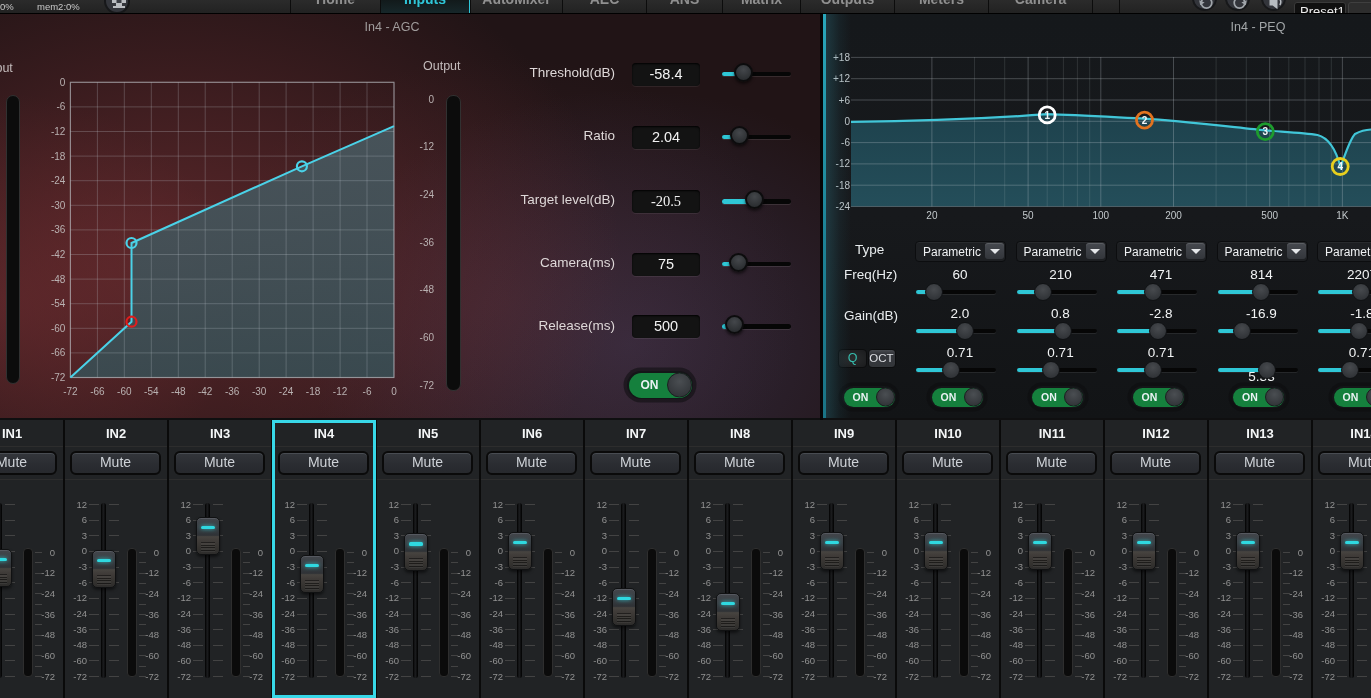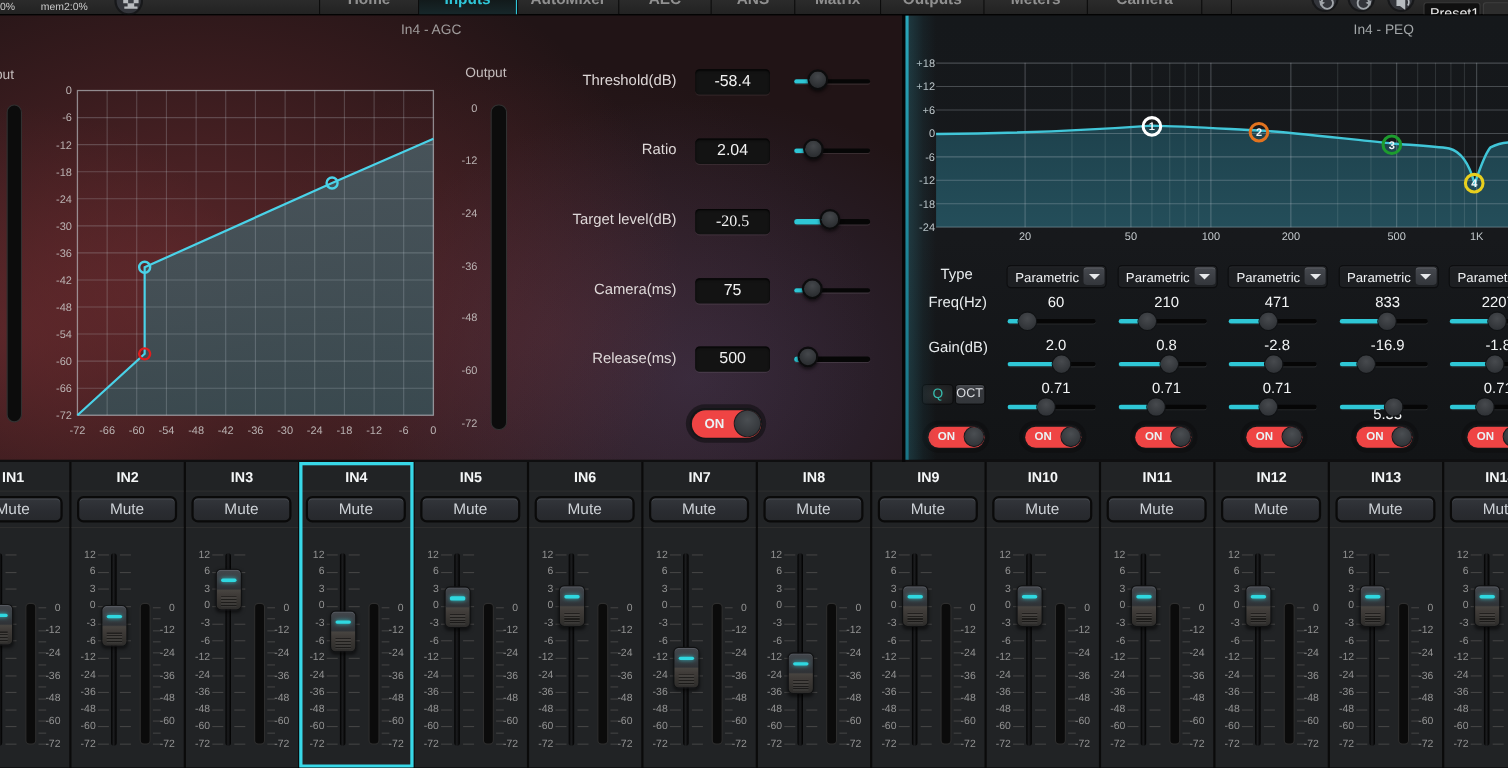--- a/index.html
+++ b/index.html
@@ -28,21 +28,21 @@
 #agcsvg{position:absolute;left:0;top:0;}
 .oscale{position:absolute;width:38px;text-align:right;font-size:10px;color:#b9b1b1;}
 .aglbl{position:absolute;left:400px;width:215px;text-align:right;font-size:13.5px;color:#ded8d8;}
 .agbox{position:absolute;left:632px;width:68px;height:23px;background:#131313;border-radius:4px;box-shadow:0 1px 0 rgba(255,255,255,0.07), inset 0 1px 2px #000;text-align:center;}
 .agbox span{font-size:14.5px;color:#f2f2f2;line-height:23px;}
 .agtrack{position:absolute;left:722px;width:69px;height:4.5px;background:#060606;border-radius:2.5px;box-shadow:0 1px 0 rgba(255,255,255,0.10);}
 .agfill{position:absolute;left:722px;height:4.5px;background:#2fc7d6;border-radius:2.5px;}
 .agknob{position:absolute;width:19px;height:19px;border-radius:50%;background:radial-gradient(circle at 50% 32%,#44474b,#2c2f32 72%);border:2px solid #0c0c0d;box-shadow:0 2px 3px rgba(0,0,0,0.55);}
 
 .toggle{position:absolute;width:54px;height:22px;background:#141618;border-radius:11px;padding:1.5px;box-shadow:0 0 0 3.5px rgba(12,13,14,0.55);}
-.toggle .tg-in{position:relative;width:100%;height:100%;background:#ef4444;border-radius:10px;}
+.toggle .tg-in{position:relative;width:100%;height:100%;background:#15803d;border-radius:10px;}
 .toggle .tg-in span{position:absolute;left:9px;top:50%;transform:translateY(-50%);font-size:10.5px;font-weight:bold;color:#eaf2f4;}
 .toggle .tg-knob{position:absolute;right:0;top:50%;transform:translateY(-50%);width:19px;height:19px;border-radius:50%;background:radial-gradient(circle at 50% 35%,#4a4e52,#33363a 75%);border:1.5px solid #1b1d20;}
 .toggle.big{width:66px;height:28px;border-radius:14px;}
 .toggle.big .tg-in{border-radius:13px;}
 .toggle.big .tg-in span{left:12px;font-size:12px;}
 .toggle.big .tg-knob{width:25px;height:25px;}
 
 #peq{position:absolute;left:823px;top:14px;width:548px;height:406px;overflow:hidden;border-bottom:2px solid #0f0f10;
  background:linear-gradient(180deg,#15181b 0%,#17191c 50%,#121416 100%);}
 #peq:before{content:"";position:absolute;left:0;top:0;width:2.5px;height:406px;background:linear-gradient(180deg,#29a7bb,#1d8396 55%,#1a7486);z-index:5;}
@@ -417,21 +417,21 @@
             <span>ON</span>
             <div class="tg-knob"></div>
           </div>
         </div>
 <div class="dd" style="left:394.5px;top:227px;">
           <span>Parametric</span>
           <div class="ddbtn">
             <div class="ddarr"></div>
           </div>
         </div>
-<div class="pval" style="left:384.5px;top:252.5px;">833</div>
+<div class="pval" style="left:384.5px;top:252.5px;">814</div>
 <div class="ptrack" style="left:395.5px;top:276.2px;"></div>
 <div class="pfillb" style="left:395.5px;top:276.2px;width:43px;"></div>
 <div class="pknob" style="left:429.7px;top:269.2px;"></div>
 <div class="pval" style="left:384.5px;top:291.5px;">-16.9</div>
 <div class="ptrack" style="left:395.5px;top:315.4px;"></div>
 <div class="pfillb" style="left:395.5px;top:315.4px;width:24px;"></div>
 <div class="pknob" style="left:411.0px;top:308.4px;"></div>
 <div class="pval" style="left:384.5px;top:343px;margin-top:12px;">5.33</div>
 <div class="ptrack" style="left:395.5px;top:354.4px;"></div>
 <div class="pfillb" style="left:395.5px;top:354.4px;width:50px;"></div>

